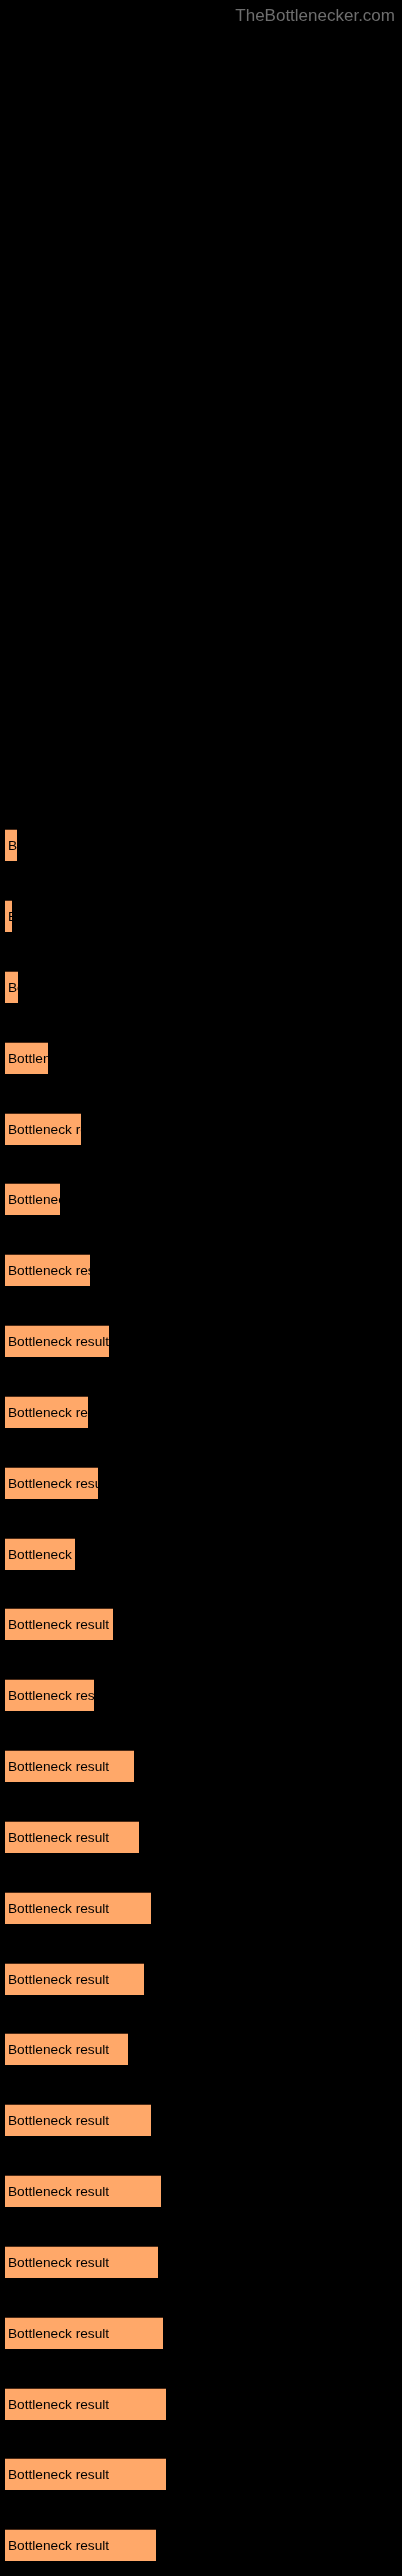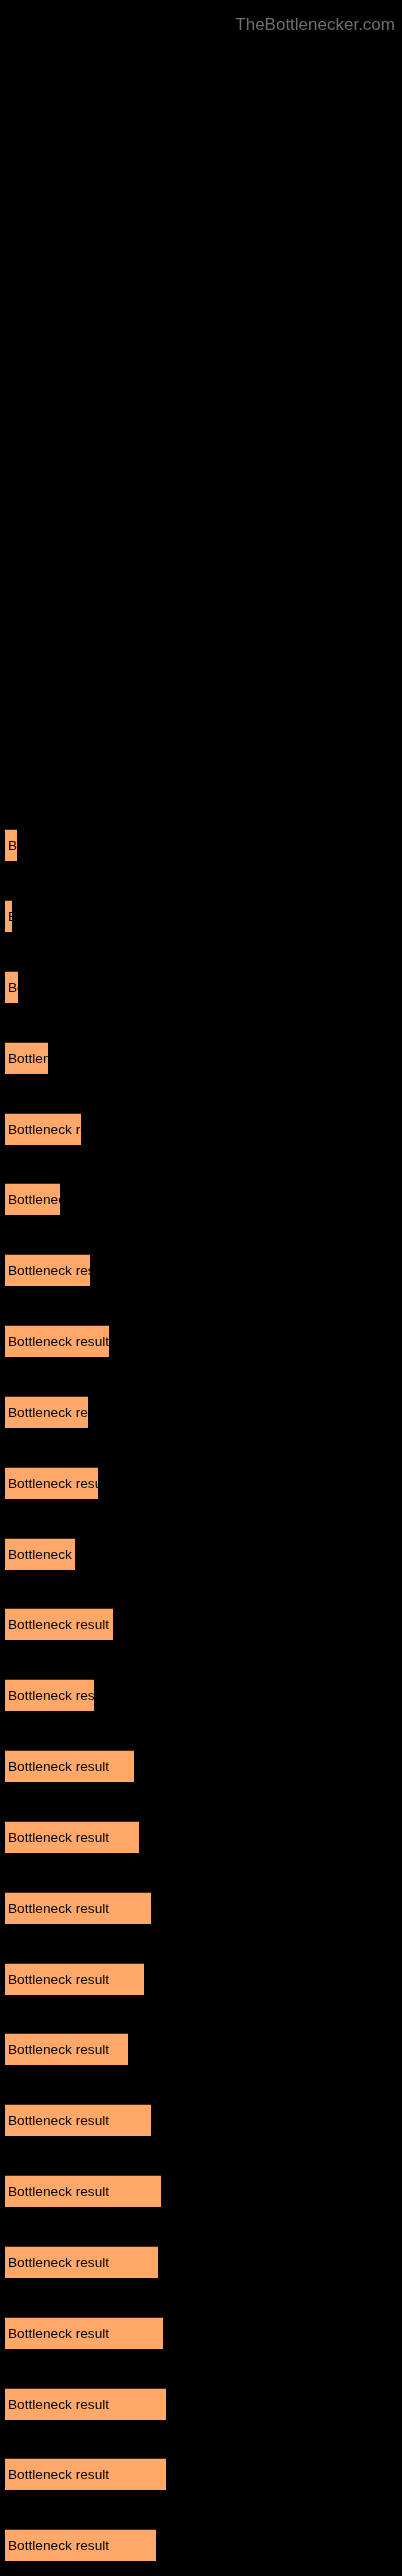--- a/index.html
+++ b/index.html
@@ -18,21 +18,21 @@
   .site-header {
     position: absolute;
     top: 0;
     left: 0;
     width: 403px;
     height: 24px;
   }
   .site-title {
     position: absolute;
     right: 8px;
-    top: 16px;
+    top: 7px;
     font-family: "Liberation Sans", sans-serif;
     font-size: 17px;
     line-height: 17.7px;
     color: #6e6e6e;
     letter-spacing: 0px;
     white-space: nowrap;
   }
 
   .chart-area {
     position: absolute;

